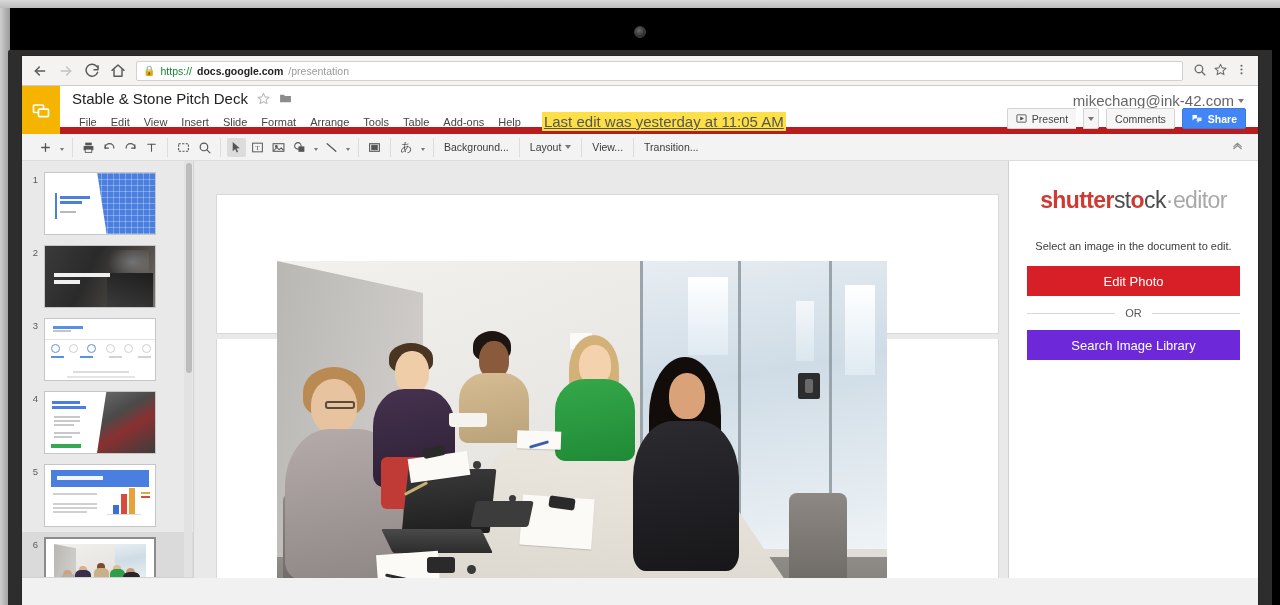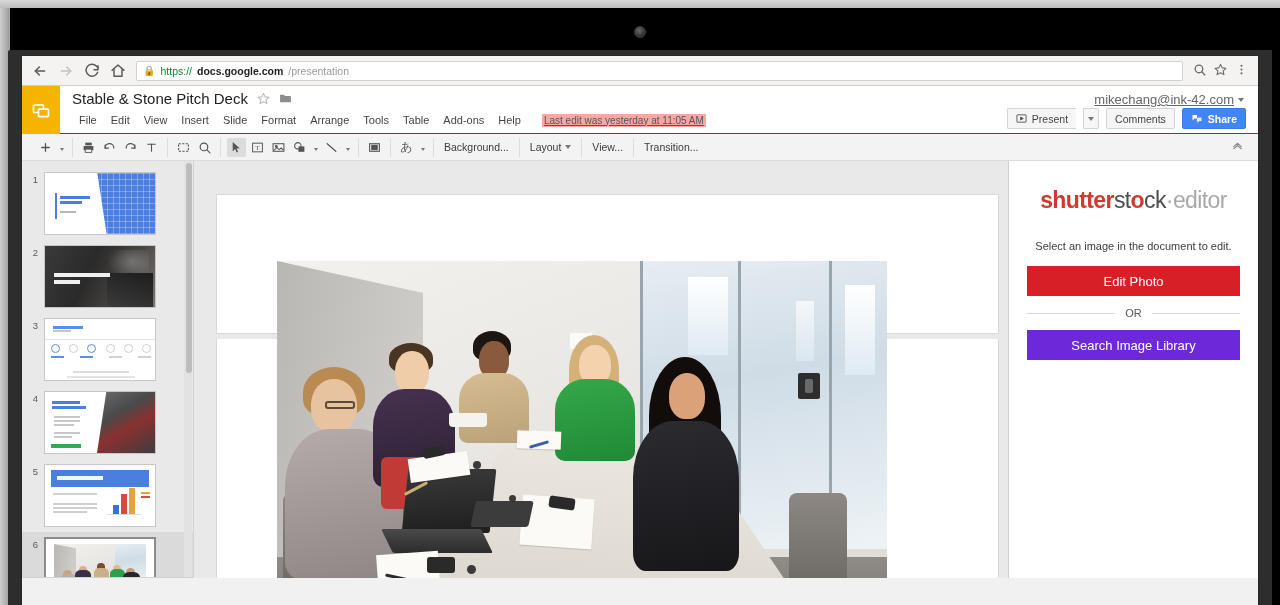--- a/index.html
+++ b/index.html
@@ -123,21 +123,21 @@
   #slides-app {
     position: relative;
     width: 100%; height: calc(100% - 57px);
     background: #ffffff;
   }
 
   .docs-header {
     position: relative;
     height: 48px;
     background: #ffffff;
-    border-bottom: 1px solid #b91c1c;
+    border-bottom: 7px solid #b91c1c;
   }
   .app-logo {
     position: absolute; left: 0; top: 0;
     width: 38px; height: 48px;
     background: #f4b400;
     display: flex; align-items: center; justify-content: center;
   }
   .app-logo svg { width: 20px; height: 20px; color: #ffffff; }
 
   .doc-title-row {
@@ -154,32 +154,32 @@
   .menubar {
     position: absolute; left: 50px; top: 26px;
     display: flex; align-items: center; gap: 0;
   }
   .menu-item {
     font-size: 11px; color: #444444;
     padding: 2px 7px;
     white-space: nowrap;
   }
   .last-edit {
-    font-size: 10px; color: #555555;
+    font-size: 15px; color: #555555;
     margin-left: 14px;
     text-decoration: underline;
-    background: #fca5a5;
+    background: #fde047;
     padding: 1px 2px;
     white-space: nowrap;
   }
 
   .acct-email {
     position: absolute; right: 14px; top: 6px;
-    font-size: 13px; color: #666666;
-    display: flex; align-items: center; gap: 4px; text-decoration: underline;
+    font-size: 15px; color: #666666;
+    display: flex; align-items: center; gap: 4px;
   }
   .caret-down {
     width: 0; height: 0;
     border-left: 3px solid transparent;
     border-right: 3px solid transparent;
     border-top: 4px solid #777777;
   }
   .header-actions {
     position: absolute; right: 12px; top: 22px;
     display: flex; align-items: center; gap: 7px;

